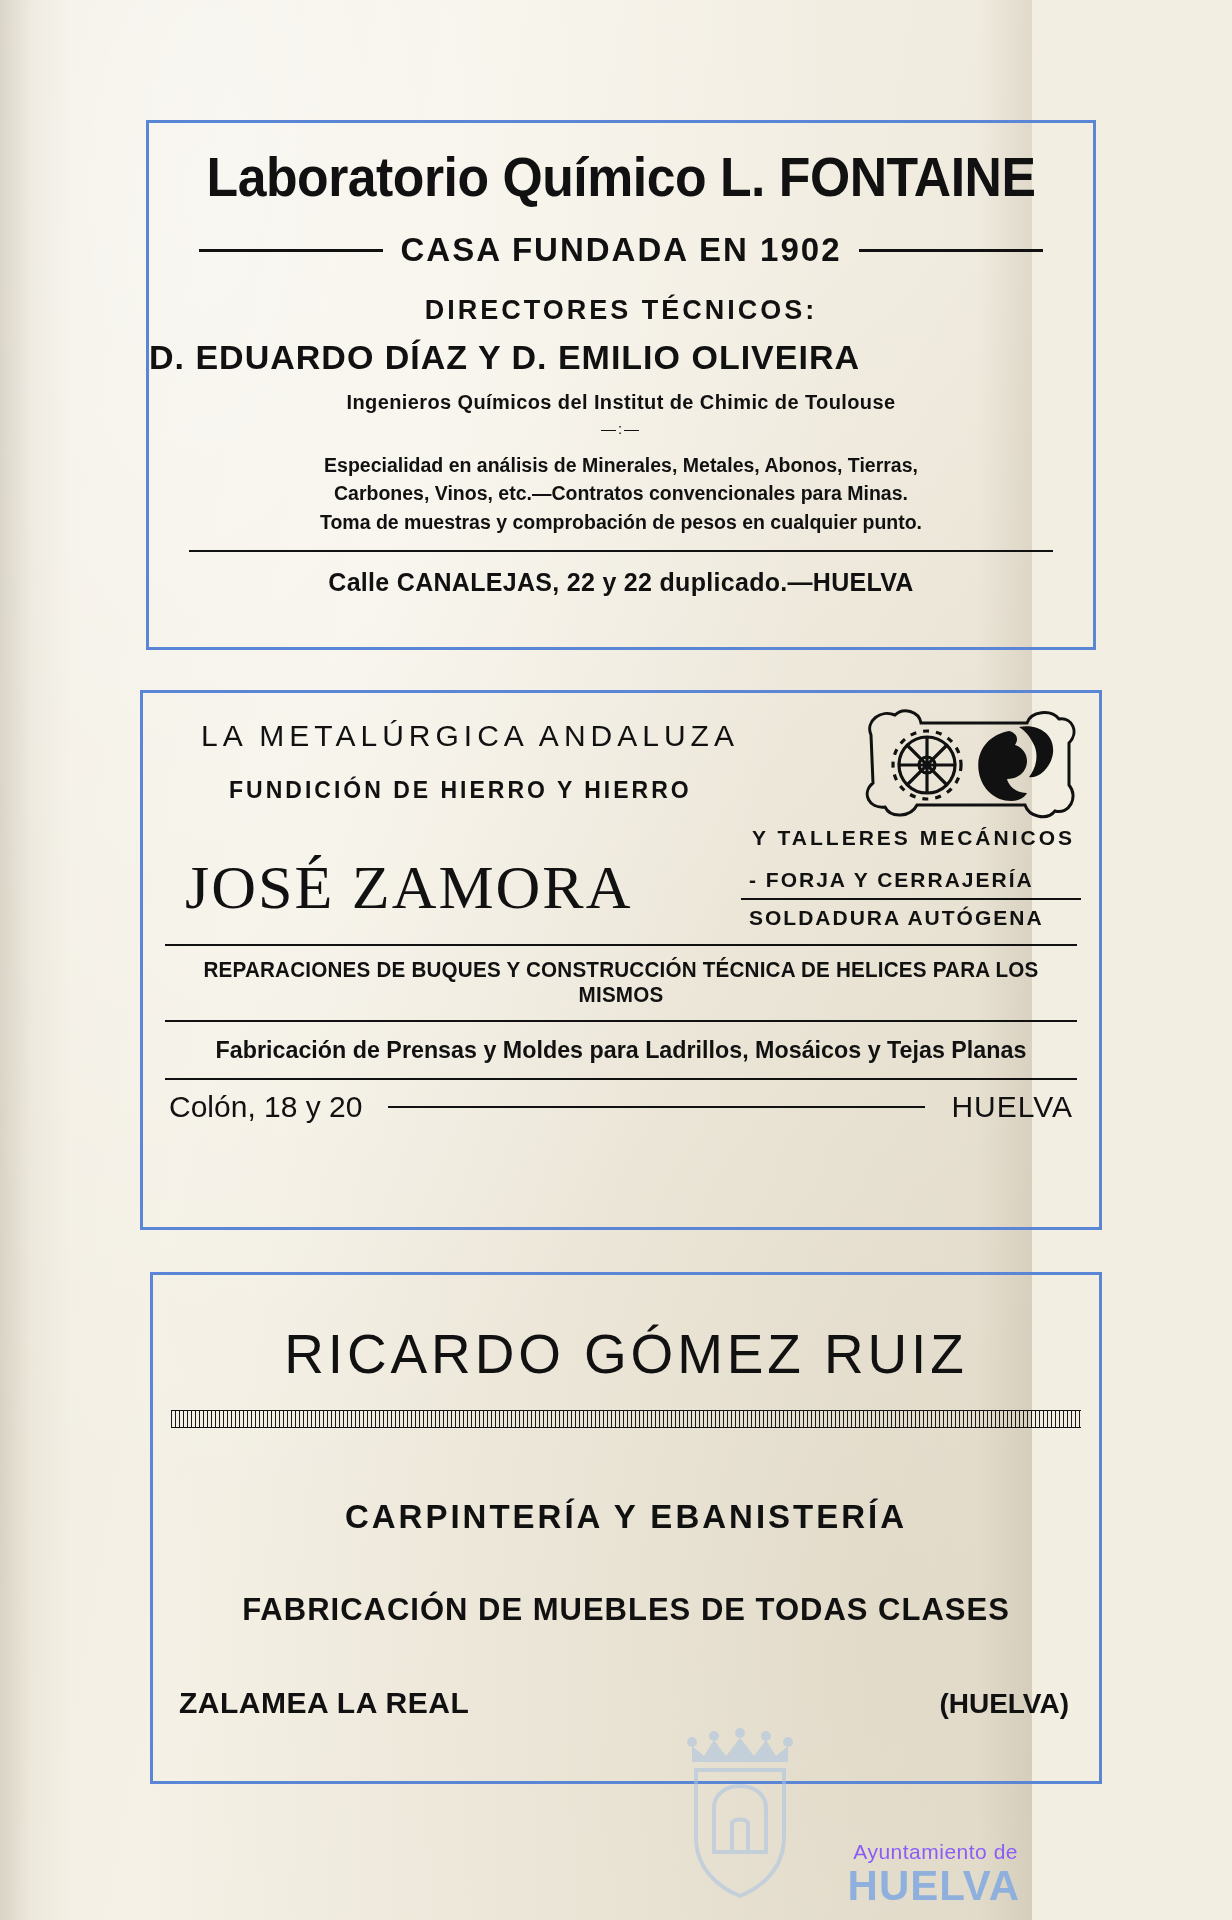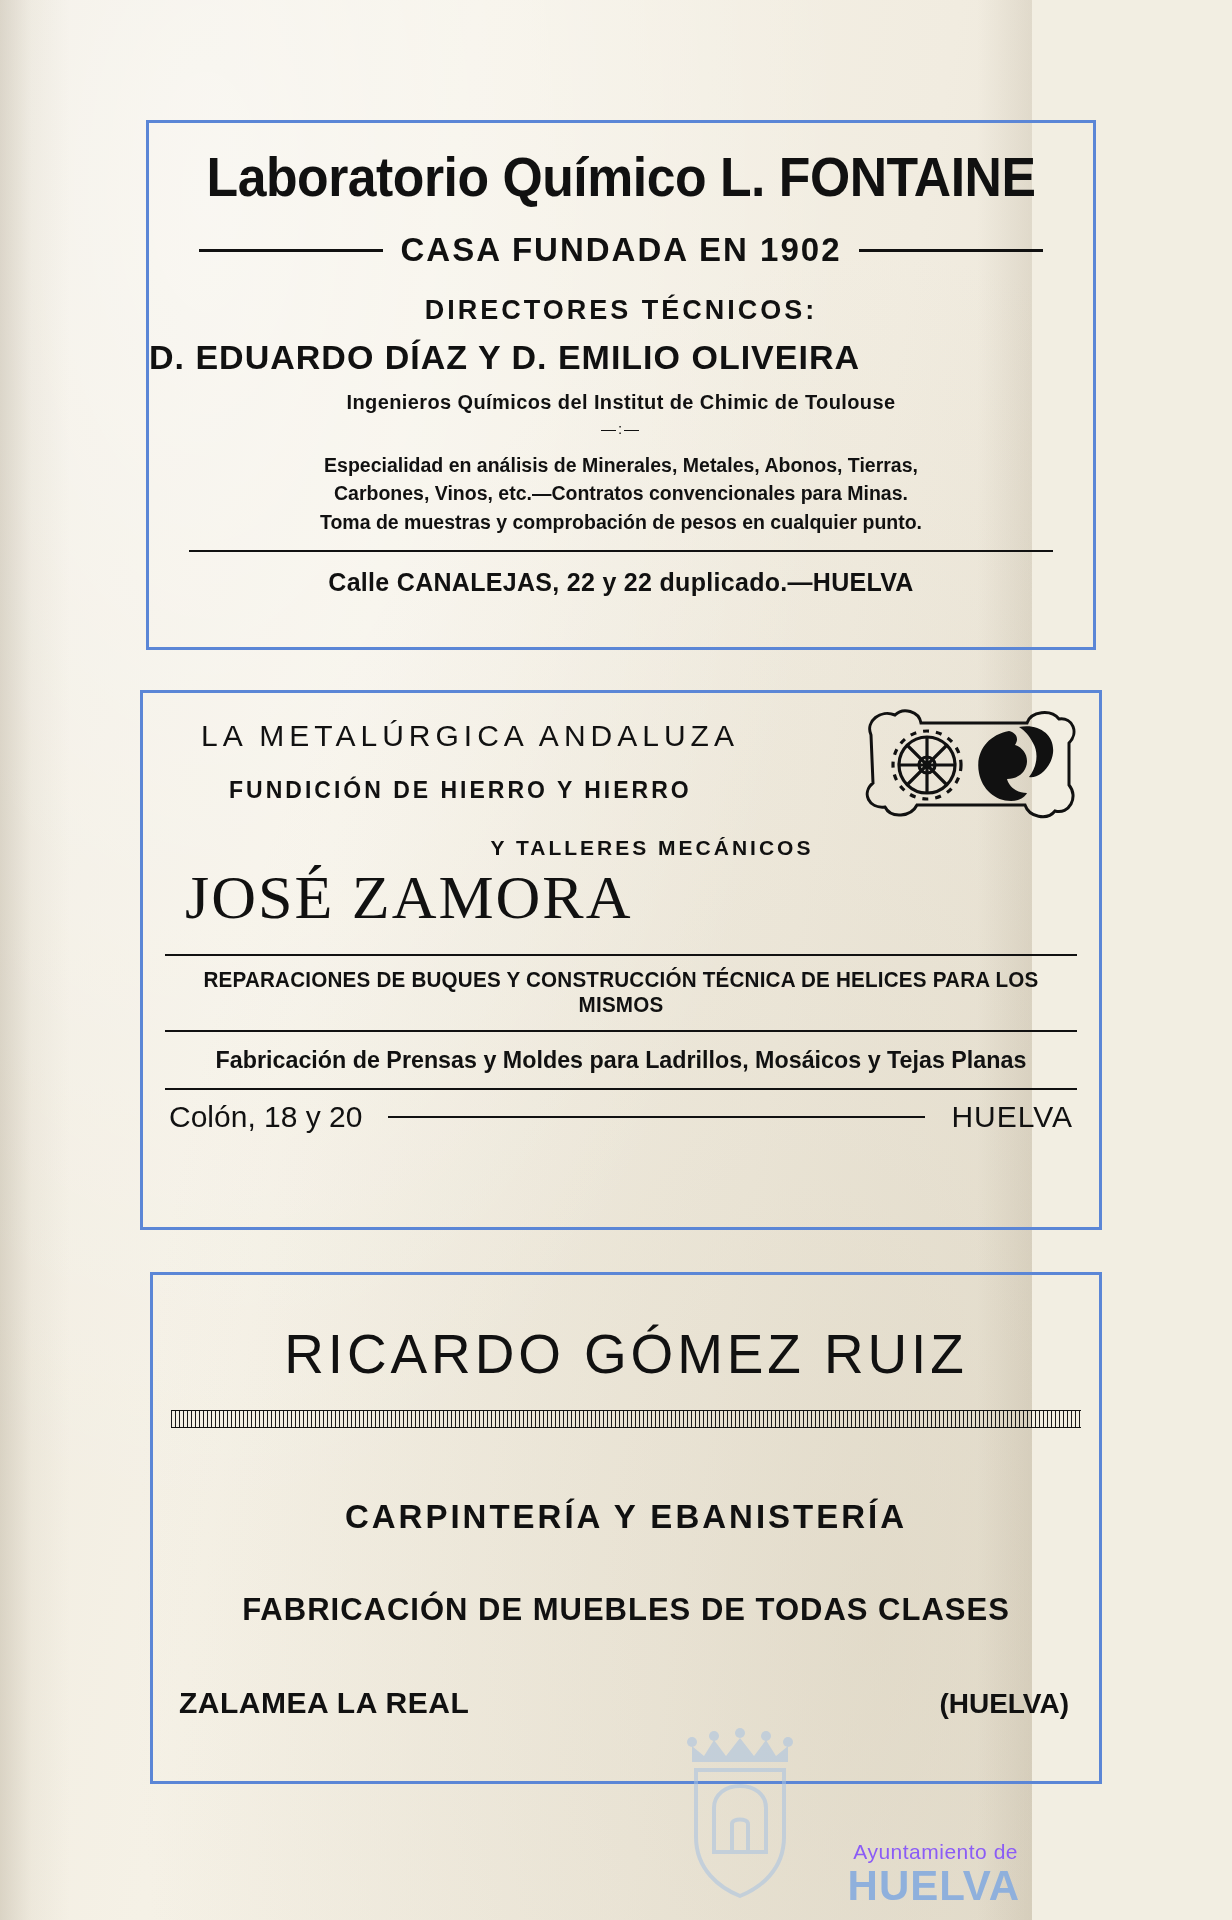--- a/index.html
+++ b/index.html
@@ -155,23 +155,23 @@
     font-weight: bold;
     letter-spacing: 3px;
     text-align: left;
     padding-left: 62px;
     margin-top: 24px;
   }
   .z-head3 {
     font-size: 21px;
     font-weight: bold;
     letter-spacing: 3px;
-    text-align: center;
+    text-align: right;
     padding-left: 62px;
-    margin-top: 32px;
+    margin-top: 22px;
   }
   .z-logo {
     position: absolute;
     right: 18px;
     top: 12px;
     width: 222px;
     height: 118px;
   }
   .z-name-row {
     position: relative;
@@ -376,20 +376,25 @@
 
             <path d="M150 26 C128 30, 116 48, 120 68 C123 84, 136 96, 152 96 C160 96, 166 92, 168 88 C158 88, 150 82, 148 74 C160 74, 168 66, 168 56 C168 48, 162 42, 156 40 C160 34, 158 28, 150 26 Z"></path>
             <path d="M160 22 C180 18, 196 30, 194 48 C192 64, 178 74, 170 72 C178 62, 180 48, 174 38 C170 30, 166 26, 160 22 Z"></path>
           </g>
         </svg>
       </div>
     </div>
 
     <div class="z-name-row">
       <div class="z-name">JOSÉ ZAMORA</div>
+      <div class="z-right-lines">
+        <div class="l">- FORJA Y CERRAJERÍA</div>
+        <div class="sep"></div>
+        <div class="l">SOLDADURA AUTÓGENA</div>
+      </div>
     </div>
 
     <div class="z-rule"></div>
     <div class="z-line-rep">REPARACIONES DE BUQUES Y CONSTRUCCIÓN TÉCNICA DE HELICES PARA LOS MISMOS</div>
     <div class="z-rule"></div>
     <div class="z-line-fab">Fabricación de Prensas y Moldes para Ladrillos, Mosáicos y Tejas Planas</div>
     <div class="z-rule"></div>
 
     <div class="z-foot">
       <div class="z-addr">Colón, 18 y 20</div>

